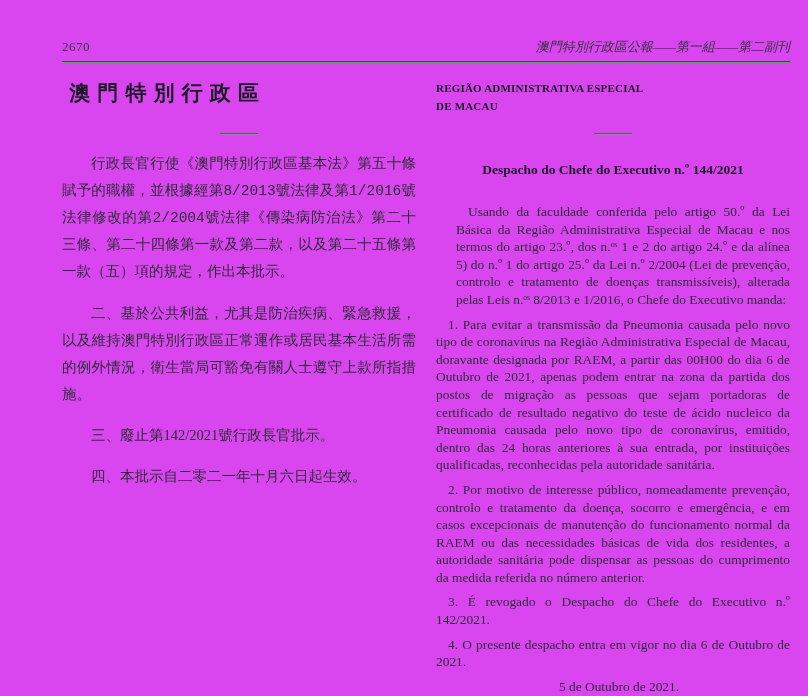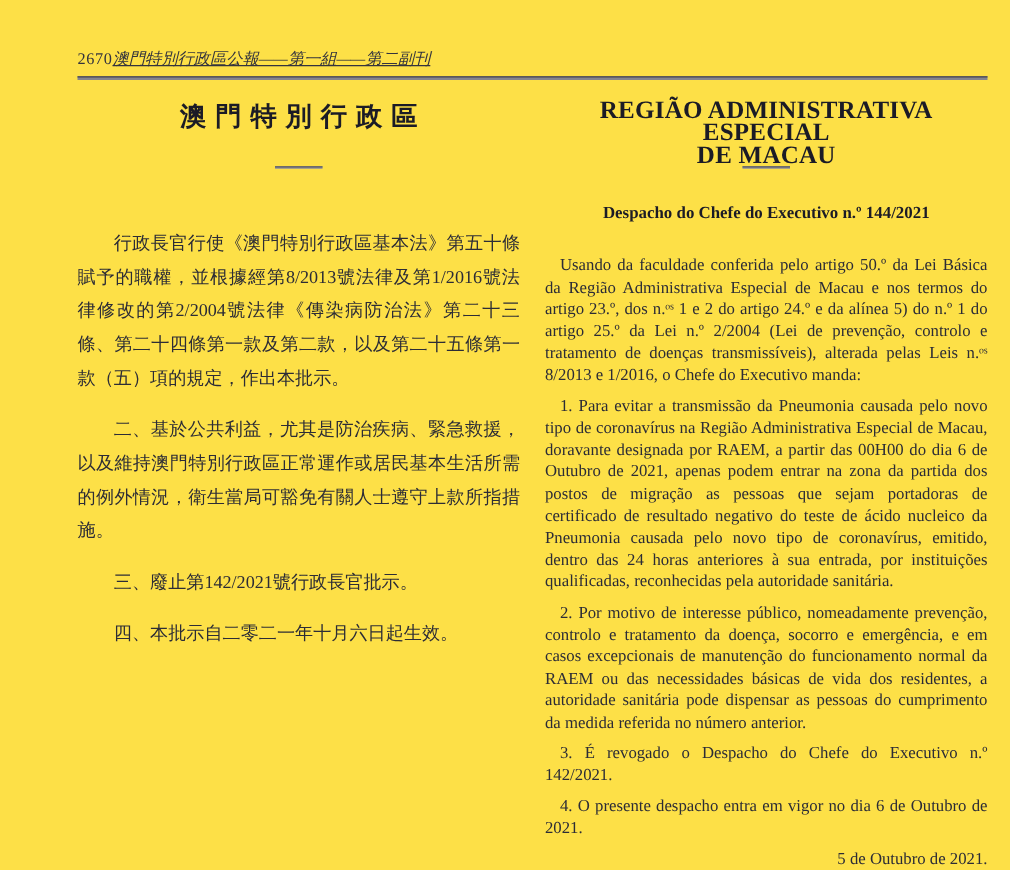--- a/index.html
+++ b/index.html
@@ -1,49 +1,49 @@
 <!DOCTYPE html>
 <html><head>
 <meta charset="utf-8">
 <style>
   * { margin: 0; padding: 0; box-sizing: border-box; }
   html, body { width: 808px; height: 696px; background: #ffffff; overflow: hidden; }
   body {
     font-family: "Liberation Serif", "DejaVu Serif", "DejaVu Sans", serif;
     color: #2e2e38;
   }
-  .page { width: 808px; height: 696px; background: #fde047; }
+  .page { width: 808px; height: 696px; background: #d946ef; }
   .content { margin: 0 18px 0 62px; }
 
   
   .running-header {
     display: flex; align-items: baseline;
     padding-top: 38px;
     font-size: 13px; color: #33333e;
   }
   .page-number { flex: 0 0 auto; font-style: normal; letter-spacing: 0.5px; }
-  .journal-title { flex: 1 1 auto; text-align: left; font-style: italic; text-decoration: underline; }
+  .journal-title { flex: 1 1 auto; text-align: right; font-style: italic; }
   .issue-info { flex: 0 0 auto; font-style: italic; }
   .header-rule {
     margin-top: 5px; height: 3px;
     background: #85858d; border-top: 1px solid #43434e;
   }
 
   
   .columns { display: flex; gap: 20px; margin-top: 13px; }
   .col { flex: 1 1 0; min-width: 0; }
 
-  .col-title-block { height: 50px; text-align: center; }
+  .col-title-block { height: 50px; text-align: left; }
   .zh-region-title {
     font-size: 21px; font-weight: bold; color: #1b1b26;
     letter-spacing: 0.34em; padding-left: 0.34em; 
     line-height: 28px; padding-top: 2px;
   }
   .pt-region-title {
-    font-size: 20px; font-weight: bold; color: #1b1b26;
+    font-size: 11px; font-weight: bold; color: #1b1b26;
     line-height: 18px; padding-top: 2px; letter-spacing: 0.2px;
   }
   .section-divider {
     width: 38px; height: 2px; background: #8e8e96; border-top: 1px solid #5a5a64;
     margin: 6px auto 0 auto;
   }
   .dispatch-heading {
     text-align: center; font-weight: bold; color: #1b1b26;
     margin-top: 27px;
   }
@@ -51,29 +51,29 @@
     font-size: 14.5px;
     font-family: "Liberation Sans", "DejaVu Sans", sans-serif;
   }
   .dispatch-heading.pt { font-size: 13.5px; }
 
   
   .zh-para {
     font-size: 14.5px; line-height: 27px; text-align: justify;
     text-indent: 2em; margin-bottom: 14px; color: #2c2c36;
   }
-  .zh-para.first { margin-top: 47px; }
+  .zh-para.first { margin-top: 16px; font-family: Liberation Mono, monospace; }
 
   
   .pt-para {
     font-size: 13.4px; line-height: 17.6px; text-align: justify;
     text-indent: 12px; margin-bottom: 7px; color: #2c2c36;
   }
-  .pt-para.first { margin-top: 25px; }
-  .pt-para.no-justify { text-align: right; }
+  .pt-para.first { margin-top: 25px; margin-left: 20px; }
+  .pt-para.no-justify { text-align: center; }
 </style>
 </head>
 <body>
 
 <div class="page">
   <div class="content">
 
     <div class="running-header">
       <span class="page-number">2670</span>
       <span class="journal-title">澳門特別行政區公報——第一組——第二副刊</span>

